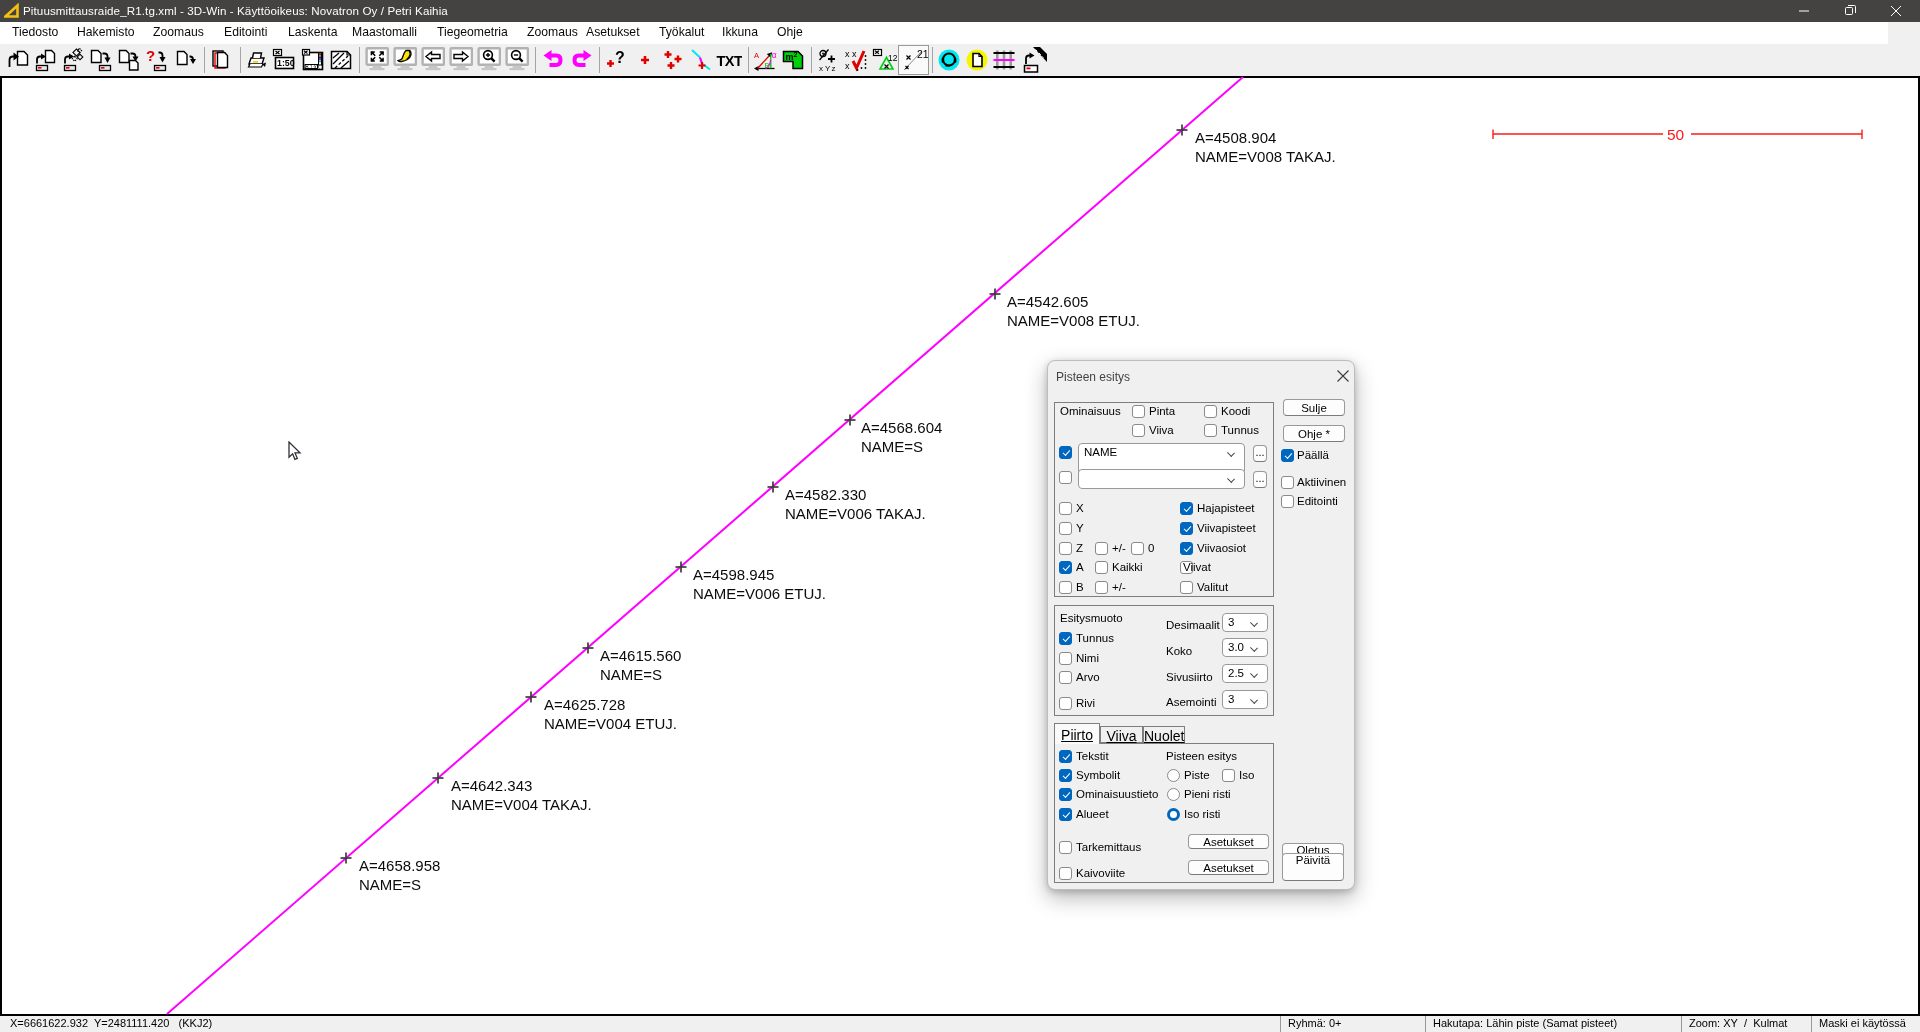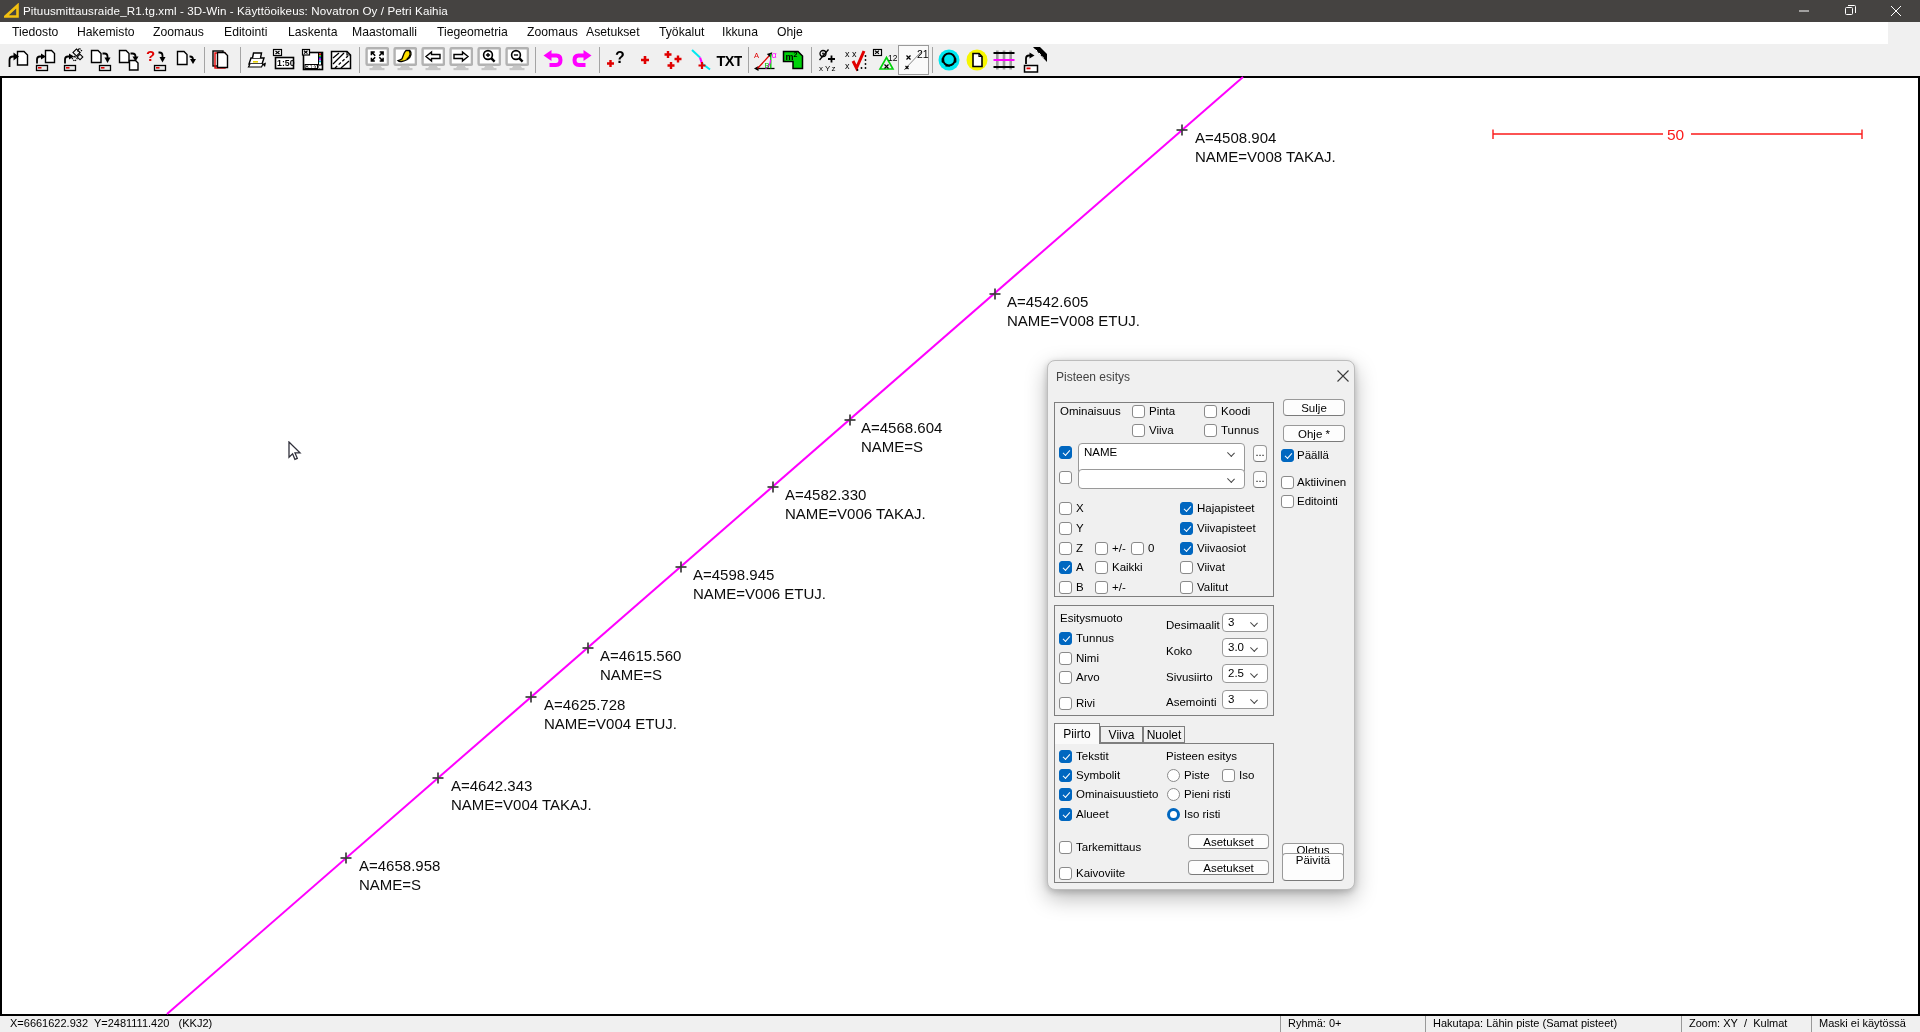--- a/index.html
+++ b/index.html
@@ -31,21 +31,21 @@
 .gbox { position:absolute; border:1px solid #7e7e7e; background:#f0f0f0; }
 .dtext { position:absolute; font-size:11.5px; color:#000; white-space:nowrap; }
 .cb { position:absolute; width:13px; height:13px; border:1px solid #8a8a8a; border-radius:3px; background:#fff; }
 .cb.on { background:#0067c0; border-color:#0067c0; }
 .cb.on:after { content:""; position:absolute; left:2.5px; top:3px; width:6px; height:3.2px; border-left:1.6px solid #fff; border-bottom:1.6px solid #fff; transform:rotate(-48deg); }
 .rb { position:absolute; width:13px; height:13px; border:1px solid #8a8a8a; border-radius:50%; background:#fff; }
 .rb.on { border:3.6px solid #0067c0; }
 .combo { position:absolute; border:1px solid #999; border-radius:4px; background:#fff; font-size:11.5px; color:#000; padding:2px 0 0 5px; }
 .combo:after { content:""; position:absolute; right:10px; top:6px; width:5px; height:5px; border-right:1.1px solid #454545; border-bottom:1.1px solid #454545; transform:rotate(45deg) scale(1,0.85); }
 .btn { position:absolute; border:1px solid #999; border-bottom-color:#7a7a7a; border-radius:4px; background:#fdfdfd; font-size:11.5px; color:#000; text-align:center; }
-.tab { position:absolute; font-size:12px; color:#000; text-align:center; border:1px solid #7e7e7e; background:#f0f0f0; }
+.tab { position:absolute; font-size:14px; color:#000; text-align:center; border:1px solid #7e7e7e; background:#f0f0f0;text-decoration:underline; }
 </style>
 </head>
 <body>
 <div id="app">
 
 <div id="titlebar">
   <svg style="position:absolute;left:4px;top:3px" width="16" height="16" viewBox="0 0 16 16">
     <path d="M1.5 13.5 L13.5 13.5 L13.5 2.5 Z" fill="none" stroke="#f2c010" stroke-width="2.6" stroke-linejoin="miter"></path>
   </svg>
   <div id="titletext">Pituusmittausraide_R1.tg.xml - 3D-Win - Käyttöoikeus: Novatron Oy / Petri Kaihia</div>
@@ -438,21 +438,21 @@
       <div class="dtext" style="left:64px; top:181px">+/-</div>
   <div class="cb" style="left:83px; top:181px"></div>
       <div class="dtext" style="left:100px; top:181px">0</div>
   <div class="cb on" style="left:132px; top:181px"></div>
       <div class="dtext" style="left:149px; top:181px">Viivaosiot</div>
   <div class="cb on" style="left:11px; top:200px"></div>
       <div class="dtext" style="left:28px; top:200px">A</div>
   <div class="cb" style="left:47px; top:200px"></div>
       <div class="dtext" style="left:64px; top:200px">Kaikki</div>
   <div class="cb" style="left:132px; top:200px"></div>
-      <div class="dtext" style="left:149px; top:200px">Viivat</div>
+      <div class="dtext" style="left:135px; top:200px">Viivat</div>
   <div class="cb" style="left:11px; top:220px"></div>
       <div class="dtext" style="left:28px; top:220px">B</div>
   <div class="cb" style="left:47px; top:220px"></div>
       <div class="dtext" style="left:64px; top:220px">+/-</div>
   <div class="cb" style="left:132px; top:220px"></div>
       <div class="dtext" style="left:149px; top:220px">Valitut</div>
 
   <div class="gbox" style="left:6px; top:244px; width:220px; height:111px"></div>
   <div class="dtext" style="left:12px; top:251px">Esitysmuoto</div>
   <div class="cb on" style="left:11px; top:271px"></div>

